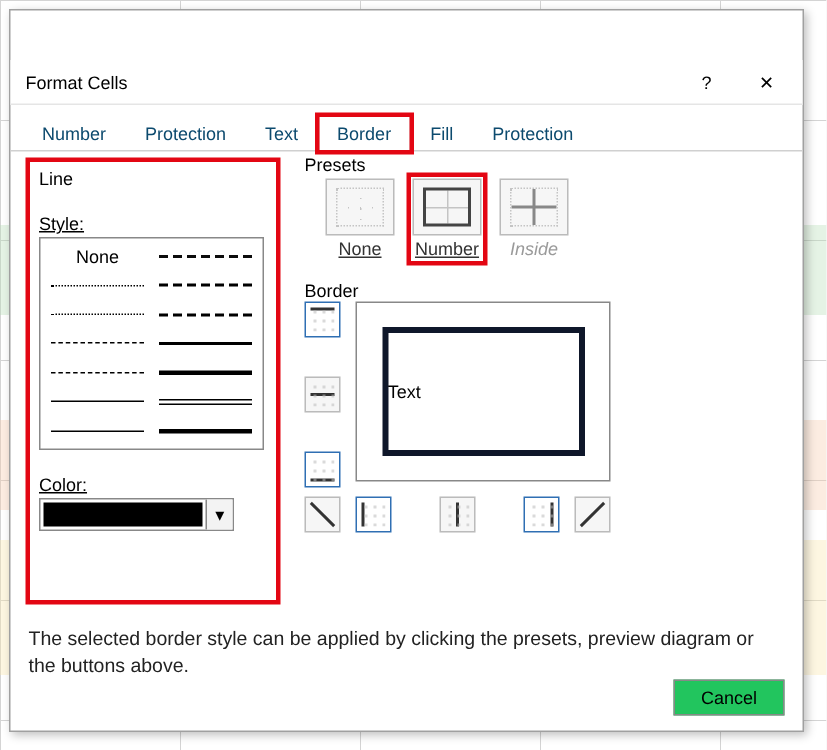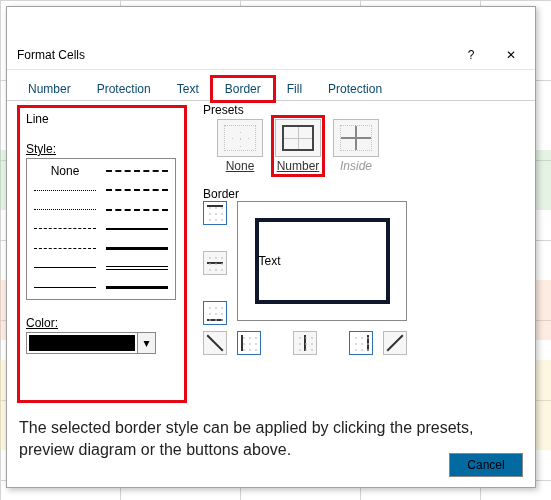--- a/index.html
+++ b/index.html
@@ -222,32 +222,32 @@
   }
   .preview .inner {
     width:135px; height:86px;
     border:4px solid #0f172a;
     display:flex; align-items:center; justify-content:flex-start;
     font-size:12px;
   }
   .hint {
     position:absolute;
     left:12px; right:20px; top:316px;
-    font-size:16px; color:#222;
+    font-size:13px; color:#222;
     line-height:1.35;
   }
   .btnrow {
     position:absolute;
     bottom:10px; right:12px;
     display:flex; gap:10px;
   }
   .btn {
     width:74px; height:24px;
     border:1px solid #888;
-    background:#0369a1;
+    background:#22c55e;
     display:flex; align-items:center; justify-content:center;
     font-size:12px;
   }
   .btn.primary {
     border:1px solid #0a5bd3;
     box-shadow: inset 0 0 0 1px #0a5bd3;
     background:#e8f0fc;
   }
 </style>
 </head>

